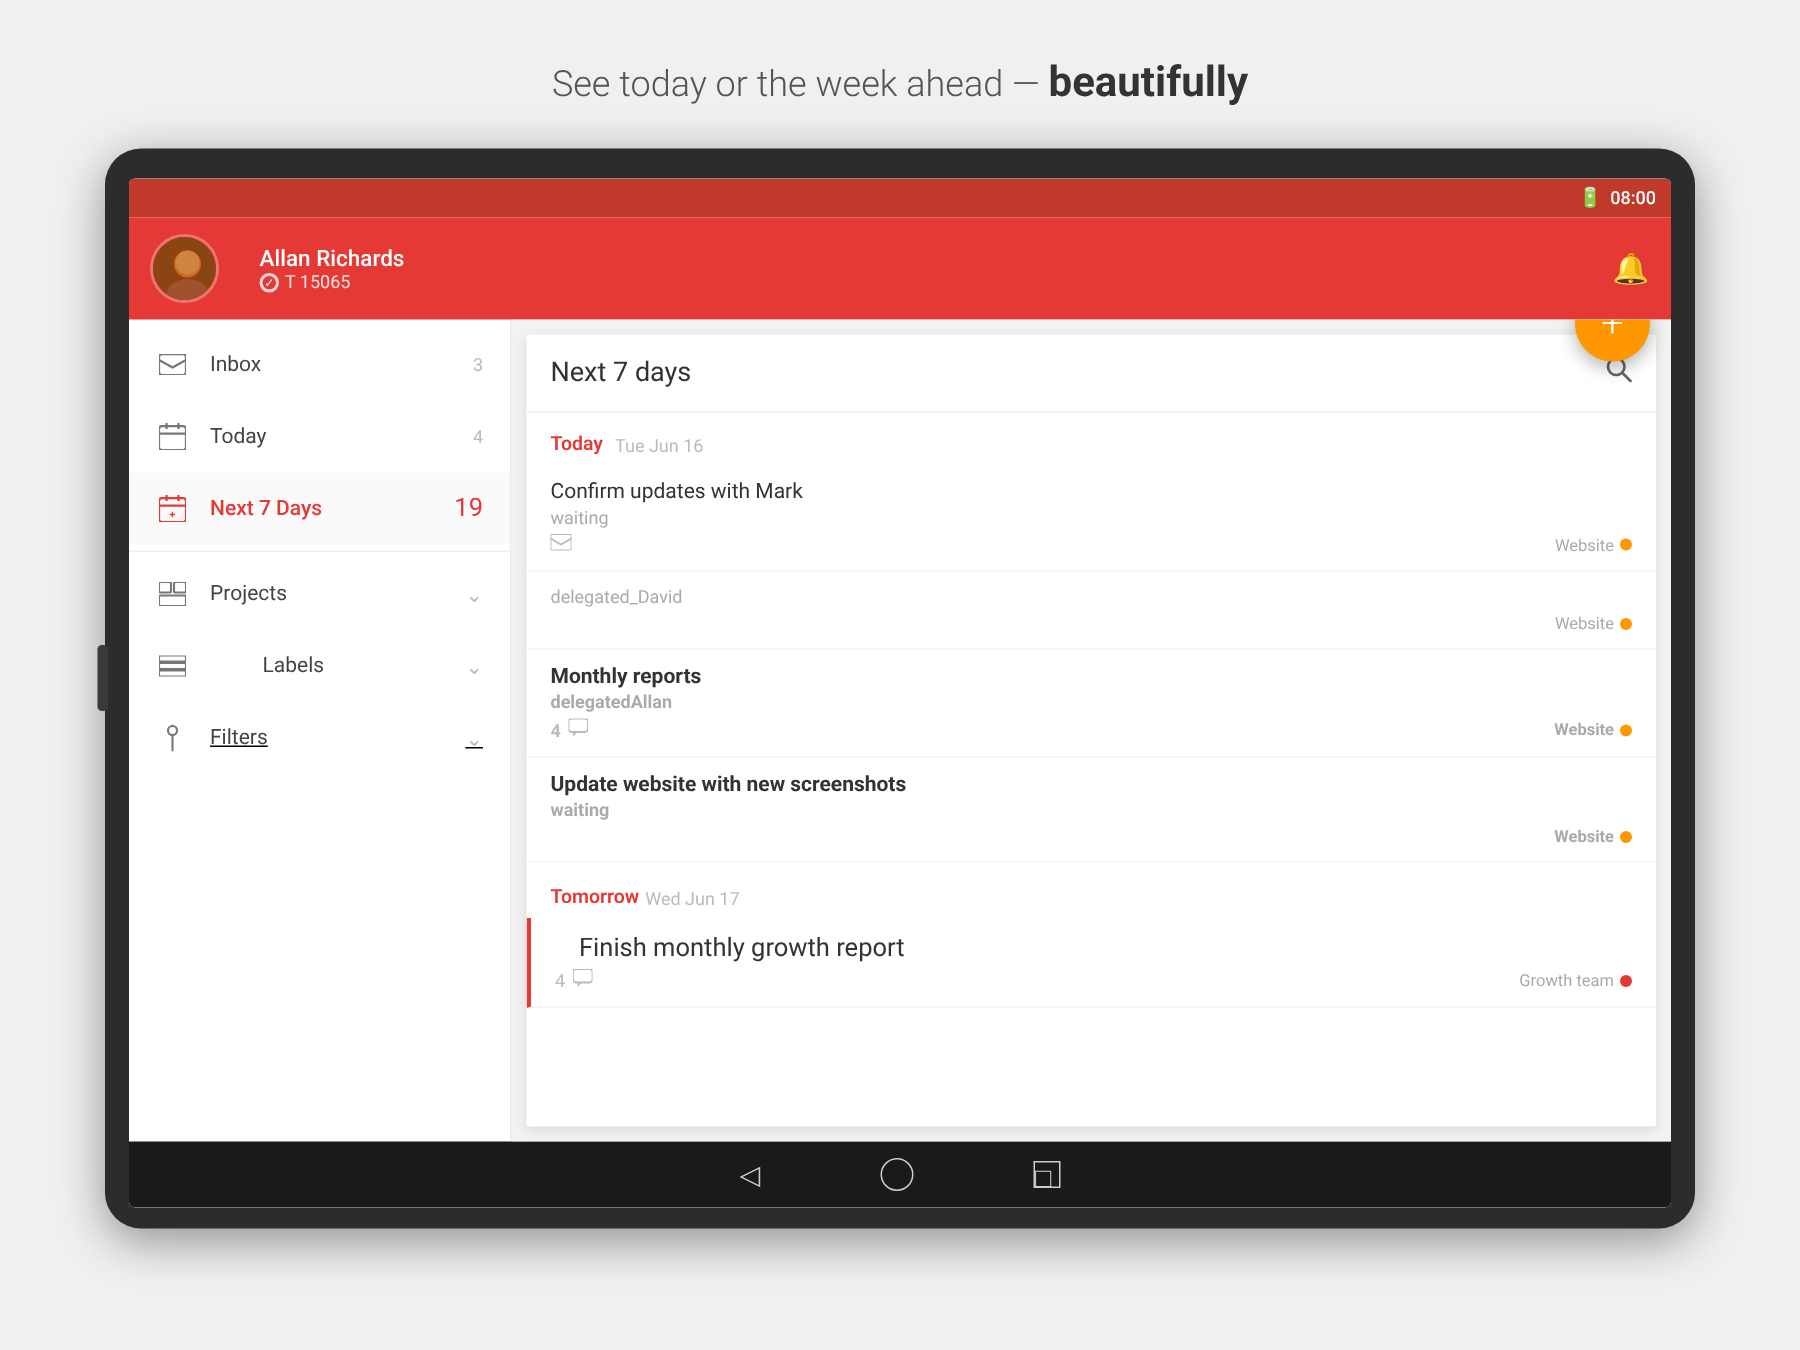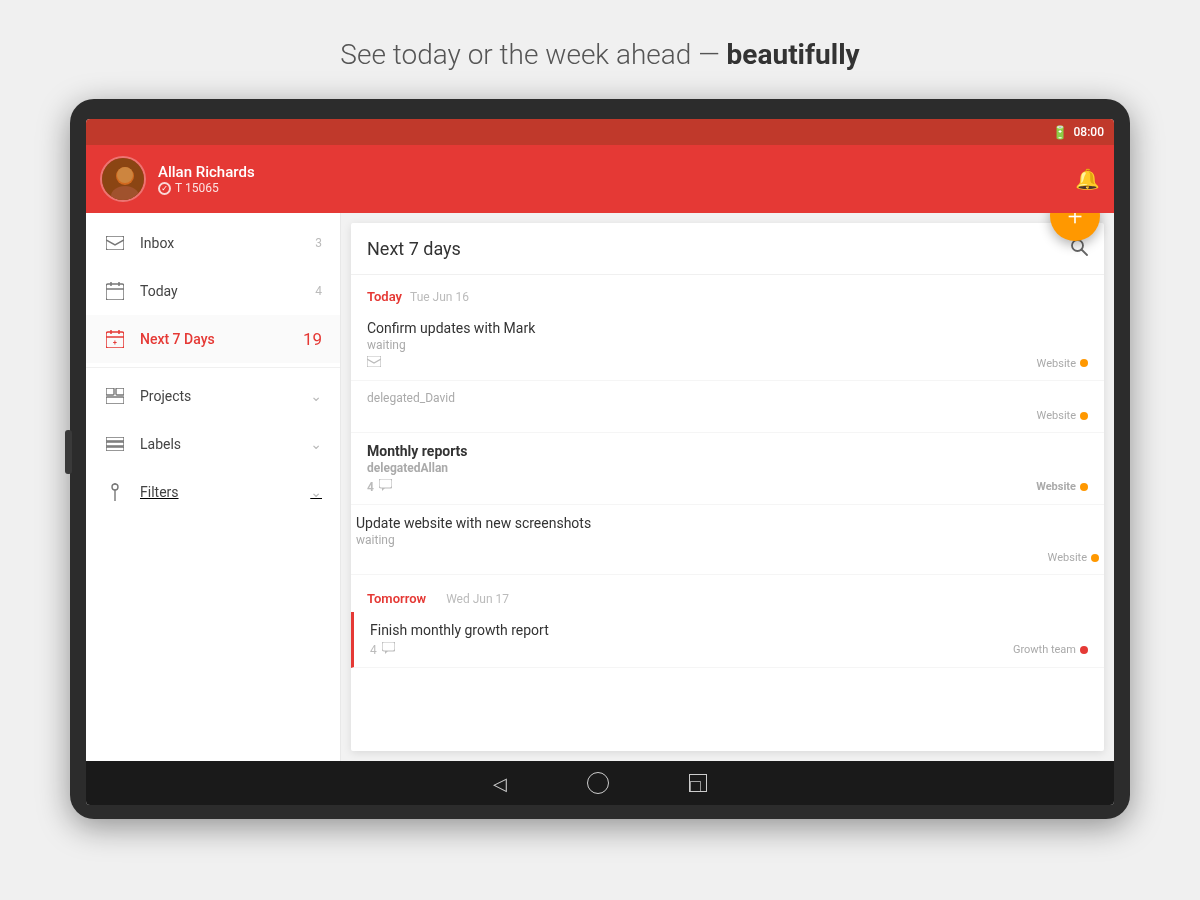--- a/index.html
+++ b/index.html
@@ -11,21 +11,21 @@
       overflow: hidden;
       display: flex;
       flex-direction: column;
       align-items: center;
     }
   </style>
 </head>
 <body>
 
 <div style="margin-top: 38px; margin-bottom: 28px; text-align: center;">
-  <span style="font-size: 28px; color: #555; font-weight: 300;">See today or the week ahead — </span><strong style="font-size: 28px; color: #333; font-weight: 700;">beautifully</strong>
+  <span style="font-size: 24px; color: #555; font-weight: 300;">See today or the week ahead — </span><strong style="font-size: 28px; color: #333; font-weight: 700;">beautifully</strong>
 </div>
 
 <div style="background: #2c2c2c; border-radius: 24px; padding: 20px 16px 14px 16px; width: 1060px; height: 720px; position: relative; display: flex; flex-direction: column; box-shadow: 0 8px 32px rgba(0,0,0,0.4);">
 
   <div style="position:absolute; left:-5px; top:46%; width:7px; height:44px; background:#3a3a3a; border-radius:3px;"></div>
 
   <div style="flex:1; border-radius:4px; overflow:hidden; display:flex; flex-direction:column; background:#fff;">
 
     <div style="background:#c0392b; height:26px; display:flex; align-items:center; justify-content:flex-end; padding:0 10px; gap:5px;">
       <span style="color:#fff; font-size:13px;">🔋</span>
@@ -36,21 +36,21 @@
 
       <div style="width:46px; height:46px; border-radius:50%; overflow:hidden; flex-shrink:0; border:2px solid rgba(255,255,255,0.3);">
         
         <svg width="46" height="46" viewBox="0 0 46 46">
           <rect width="46" height="46" fill="#8B4513"></rect>
           <circle cx="23" cy="18" r="9" fill="#D2691E"></circle>
           <ellipse cx="23" cy="38" rx="14" ry="10" fill="#A0522D"></ellipse>
           <circle cx="23" cy="17" r="8" fill="#CD853F"></circle>
         </svg>
       </div>
-      <div style="margin-left:12px;">
+      <div style="margin-left:27px;">
         <div style="color:#fff; font-size:15px; font-weight:500;">Allan Richards</div>
         <div style="display:flex; align-items:center; gap:4px;">
           <span style="width:13px; height:13px; border:2px solid rgba(255,255,255,0.8); border-radius:50%; display:inline-flex; align-items:center; justify-content:center; font-size:8px; color:#fff;">✓</span>
           <span style="color:rgba(255,255,255,0.85); font-size:12px;">T 15065</span>
         </div>
       </div>
 
       <div style="position:absolute; right:14px; top:50%; transform:translateY(-50%); color:#fff; font-size:20px; cursor:pointer;">🔔</div>
     </div>
 
@@ -103,21 +103,21 @@
             <svg width="18" height="16" viewBox="0 0 18 16">
                 <rect x="0" y="0" width="8" height="7" rx="1" fill="none" stroke="#777" stroke-width="1.4"></rect>
                 <rect x="0" y="9" width="18" height="7" rx="1" fill="none" stroke="#777" stroke-width="1.4"></rect>
                 <rect x="10" y="0" width="8" height="7" rx="1" fill="none" stroke="#777" stroke-width="1.4"></rect>
               </svg>
           </span>
           <span style="flex:1; font-size:14px; color:#444;">Projects</span>
           <span style="color:#bbb; font-size:14px;">⌄</span>
         </div>
 
-        <div style="display:flex; align-items:center; padding:13px 18px; cursor:pointer;">
+        <div style="display:flex; align-items:center; padding:13px 18px; cursor:pointer;gap:35px;">
           <span style="width:22px; height:22px; margin-right:14px; display:flex; align-items:center; justify-content:center; color:#777;">
             <svg width="18" height="14" viewBox="0 0 18 14">
                 <rect x="0" y="0" width="18" height="4" rx="1" fill="none" stroke="#777" stroke-width="1.4"></rect>
                 <rect x="0" y="5" width="18" height="4" rx="1" fill="none" stroke="#777" stroke-width="1.4"></rect>
                 <rect x="0" y="10" width="18" height="4" rx="1" fill="none" stroke="#777" stroke-width="1.4"></rect>
               </svg>
           </span>
           <span style="flex:1; font-size:14px; color:#444;">Labels</span>
           <span style="color:#bbb; font-size:14px;">⌄</span>
         </div>
@@ -200,38 +200,38 @@
                       </svg>
                   </span>
                 </div>
                 <div style="display:flex; align-items:center; gap:4px;">
                   <span style="font-size:11px; color:#aaa;">Website</span>
                   <span style="width:8px; height:8px; border-radius:50%; background:#FF9800; display:inline-block;"></span>
                 </div>
               </div>
             </div>
 
-            <div style="padding:10px 5px; border-bottom:1px solid #f5f5f5; cursor:pointer;">
+            <div style="padding:10px 16px; border-bottom:1px solid #f5f5f5; cursor:pointer;font-weight:bold;">
               <div style="font-size:14px; color:#333; margin-bottom:2px;">Update website with new screenshots</div>
               <div style="font-size:12px; color:#aaa; margin-bottom:4px;">waiting</div>
               <div style="display:flex; align-items:center; justify-content:flex-end;">
                 <div style="display:flex; align-items:center; gap:4px;">
                   <span style="font-size:11px; color:#aaa;">Website</span>
                   <span style="width:8px; height:8px; border-radius:50%; background:#FF9800; display:inline-block;"></span>
                 </div>
               </div>
             </div>
 
-            <div style="display:flex; align-items:center; padding:16px 16px 6px 16px; gap:20px;">
+            <div style="display:flex; align-items:center; padding:16px 16px 6px 16px; gap:4px;">
               <span style="color:#e53935; font-size:13px; font-weight:600;">Tomorrow</span>
               <span style="color:#bbb; font-size:12px;">Wed Jun 17</span>
             </div>
 
             <div style="padding:10px 16px; border-bottom:1px solid #f5f5f5; cursor:pointer; border-left:3px solid #e53935;">
-              <div style="font-size:14px; color:#333; margin-bottom:4px;">Finish monthly growth report</div>
+              <div style="font-size:17px; color:#333; margin-bottom:4px;margin-left:16px;">Finish monthly growth report</div>
               <div style="display:flex; align-items:center; justify-content:space-between;">
                 <div style="display:flex; align-items:center; gap:5px; font-size:12px; color:#bbb;">
                   <span>4</span>
                   <span>
                     <svg width="13" height="12" viewBox="0 0 13 12">
                         <rect x="0" y="0" width="13" height="9" rx="2" fill="none" stroke="#bbb" stroke-width="1.2"></rect>
                         <polyline points="3,9 3,12 6,9" fill="#bbb" stroke="none"></polyline>
                       </svg>
                   </span>
                 </div>

